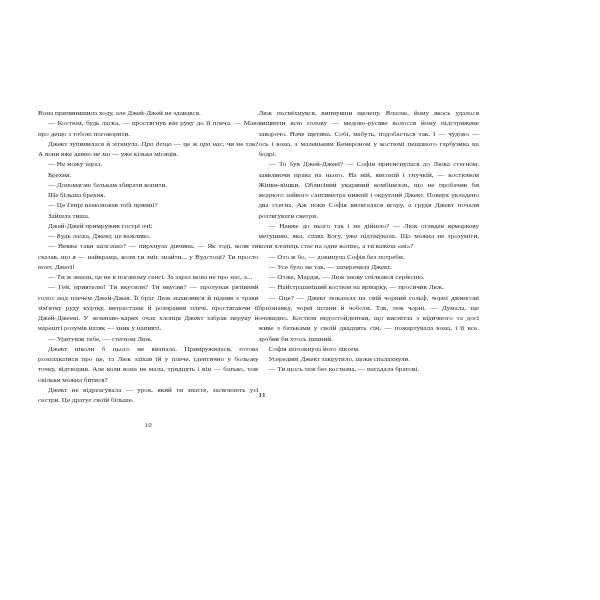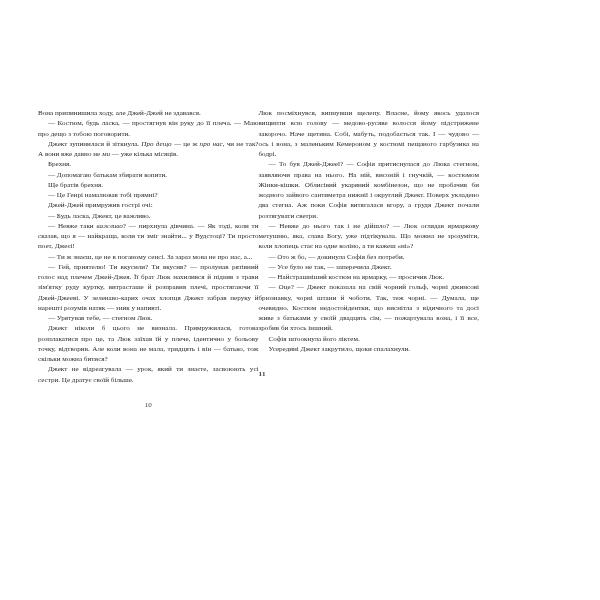--- a/index.html
+++ b/index.html
@@ -77,45 +77,49 @@
 
 <div class="page-spread">
 
   <div class="columns">
 
     <div class="page page-left">
       <div class="body-text">
         <p class="noindent">Вона припинишила ходу, але Джей-Джей не здавався.</p>
         <p>— Костюм, будь ласка, — простягнув він руку до її плеча. — Маю про дещо з тобою поговорити.</p>
         <p>Джект зупинилася й зіткнула. <em>Про дещо</em> — це ж <em>про нас</em>, чи не так? А вони вже давно не <em>ми</em> — уже кілька місяців.</p>
+        <p>— Не можу зараз.</p>
         <p>Брехня.</p>
         <p>— Допомагаю батькам збирати копити.</p>
-        <p>Ще братів брехня.</p>
+        <p>Ще більша брехня.</p>
         <p>— Це Генрі намалював тобі прямні?</p>
+        <p>Зайшла тиша.</p>
         <p>Джей-Джей примружив гострі очі:</p>
         <p>— Будь ласка, Джект, це важливо.</p>
         <p>— Невже таки <em>важливо</em>? — пирхнула дівчина. — Як тоді, коли ти сказав, що я — найкраща, коли ти зміг знайти... у Вудстоці? Ти просто поет, Джеєі!</p>
         <p>— Ти ж знаєш, це не в поганому сенсі. За зараз мова не про нас, а...</p>
         <p>— Гей, приятелю! Ти вкусили? Ти вкусив? — пролунав рятівний голос над плечем Джей-Джея. Її брат Люк нахилився й підняв з трави зім'ятку руду куртку, витрасташе й розправив плечі, простягаючи її Джей-Джееві. У зеленаво-карих очах хлопця Джект забрав перуку й нарешті розумів натяк — зник у напивті.</p>
         <p>— Урятував тебе, — стегном Люк.</p>
         <p>Джект ніколи б цього не визнала. Примружилася, готова розплакатися про це, та Люк заїхав їй у плече, ідентично у больову точку, відтворив. Але коли вона не мала, тридцять і він — батько, тож скільки можна битися?</p>
         <p>Джект не відреагувала — урок, який ти знаєте, засвоюють усі сестри. Це дратує своїй більше.</p>
       </div>
       <div class="folio">10</div>
     </div>
 
     <div class="page page-right">
       <div class="body-text">
         <p class="noindent">Люк посміхнувся, випнувши щелепу. Власне, йому якось удалося вищипти всю голову — медово-русяве волосся йому підстрижене закорочо. Наче щетина. Собі, мабуть, подобається так. І — чудово — ось і вона, з маленьким Кемероном у костюмі пещаного гарбузика на бодрі.</p>
         <p>— То був Джей-Джееї? — Софія притиснулася до Люка стегном, заявляючи права на нього. На ній, висоній і гнучкій, — костюмом Жінки-кішки. Облисівий укаряний комбінезон, що не пробачив би жодного зайвого сантиметра нижнії і округлий Джект. Поверх укладено два стегна. Аж поки Софія витягалася вгору, а грудя Джект почали розтягувати светри.</p>
         <p>— Невже до нього так і не дійшло? — Люк оглядав ярмаркову метушню, яка, слава Богу, уже підтікувала. Що можна не зрозуміти, коли хлопець стає на одне коліно, а ти кажеш «ні»?</p>
         <p>— Ото ж бо, — докинула Софія без потреби.</p>
         <p>— Усе було не так, — заперечила Джект.</p>
+        <p>— Отже, Мардж, — Люк знову спілкався серйозно.</p>
         <p>— Найстрашніший костюм на ярмарку, — просичив Люк.</p>
         <p>— Оце? — Джект показала на свій чорний гольф, чорні джинсові брюзнавку, чорні штани й чоботи. Так, теж чорні. — Думала, ще очевидно. Костюм недостойдентки, що виснітла з відичного та досі живе з батьками у своїй двадцять сім, — пожартувала вона, і її все, зробив би хтось іншний.</p>
         <p>Софія штоокнула його ліктем.</p>
         <p>Усередині Джект закрутило, щоки спалахнули.</p>
+        <p>— Ти щось теж без костюма, — нагадала братові.</p>
       </div>
       <div class="folio">11</div>
     </div>
 
   </div>
 </div>
 
 </body></html>

